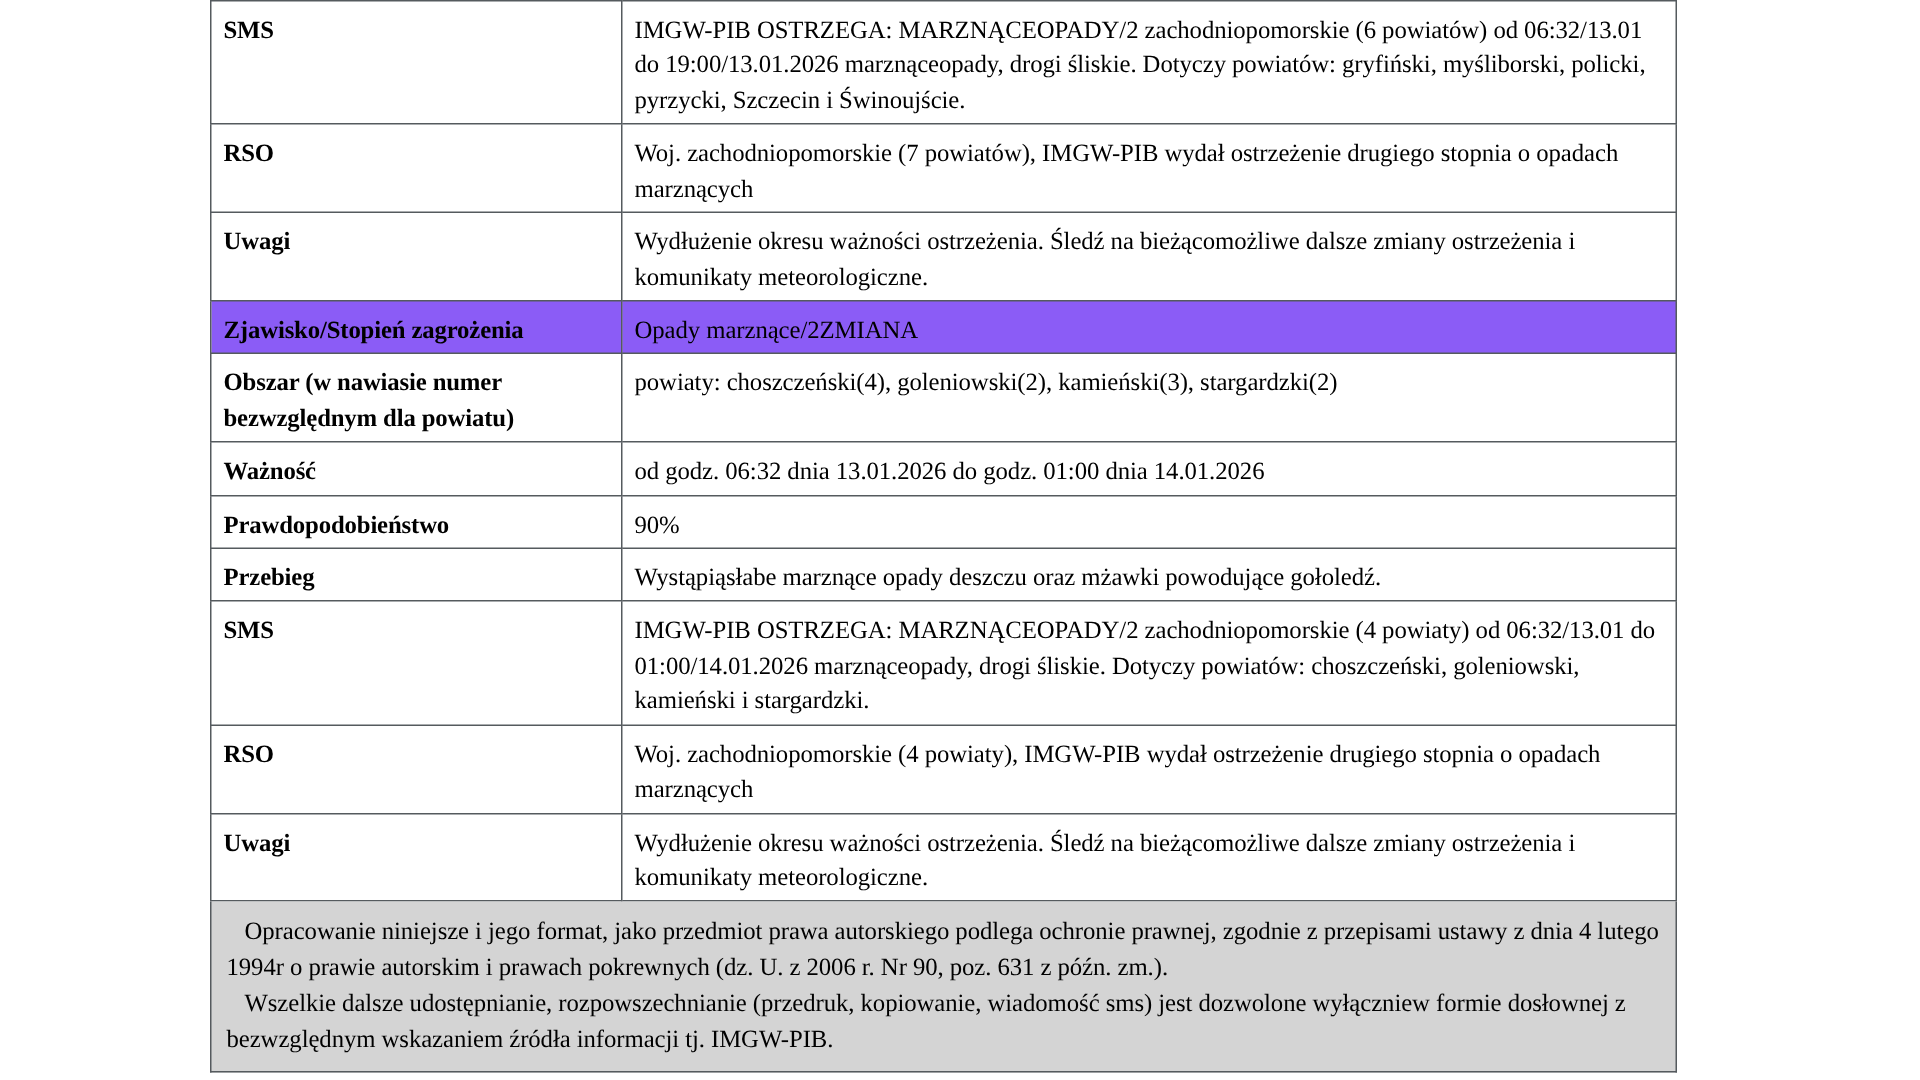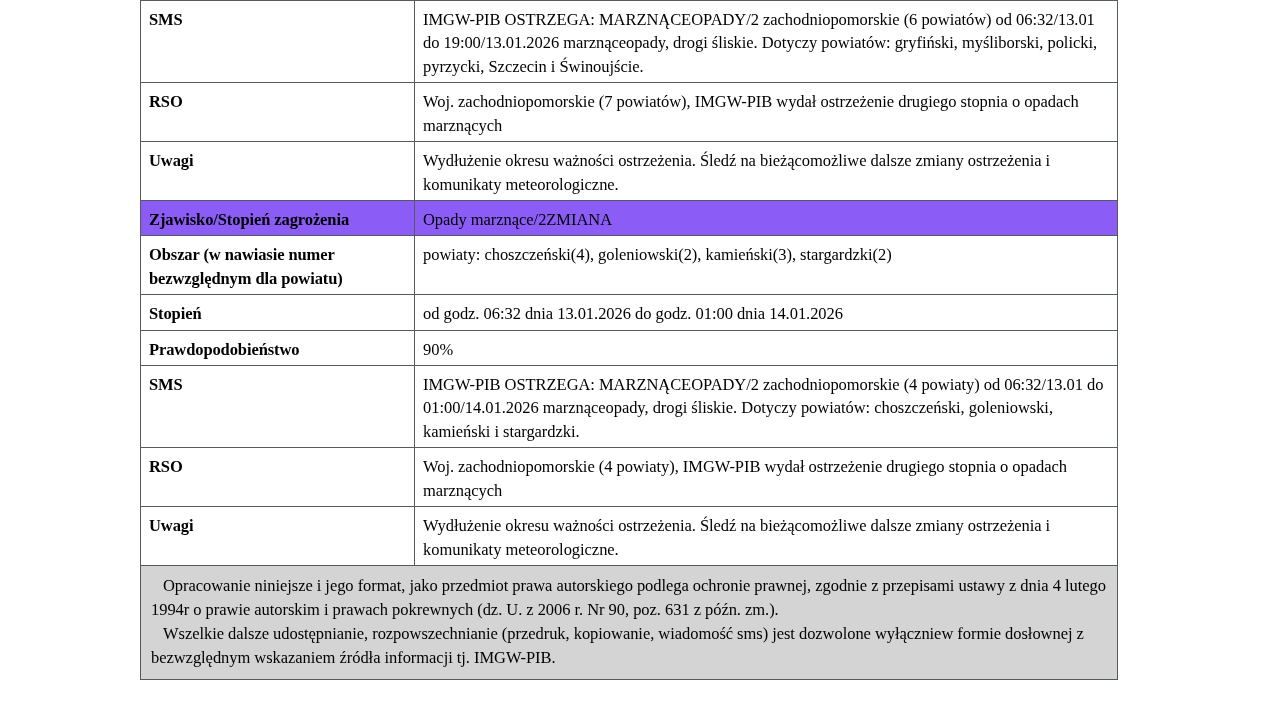--- a/index.html
+++ b/index.html
@@ -100,26 +100,30 @@
         </tr>
         <tr class="highlight-row">
           <td class="label-cell">Zjawisko/Stopień zagrożenia</td>
           <td class="value-cell">Opady marznące/2ZMIANA</td>
         </tr>
         <tr>
           <td class="label-cell">Obszar (w nawiasie numer bezwzględnym dla powiatu)</td>
           <td class="value-cell">powiaty: choszczeński(4), goleniowski(2), kamieński(3), stargardzki(2)</td>
         </tr>
         <tr>
-          <td class="label-cell">Stopień</td>
+          <td class="label-cell">Ważność</td>
           <td class="value-cell">od godz. 06:32 dnia 13.01.2026 do godz. 01:00 dnia 14.01.2026</td>
         </tr>
         <tr>
           <td class="label-cell">Prawdopodobieństwo</td>
           <td class="value-cell">90%</td>
+        </tr>
+        <tr>
+          <td class="label-cell">Przebieg</td>
+          <td class="value-cell">Wystąpiąsłabe marznące opady deszczu oraz mżawki powodujące gołoledź.</td>
         </tr>
         <tr>
           <td class="label-cell">SMS</td>
           <td class="value-cell">IMGW-PIB OSTRZEGA: MARZNĄCEOPADY/2 zachodniopomorskie (4 powiaty) od 06:32/13.01 do 01:00/14.01.2026 marznąceopady, drogi śliskie.  Dotyczy powiatów: choszczeński, goleniowski, kamieński i stargardzki.</td>
         </tr>
         <tr>
           <td class="label-cell">RSO</td>
           <td class="value-cell">Woj. zachodniopomorskie (4 powiaty), IMGW-PIB wydał ostrzeżenie drugiego stopnia o opadach marznących</td>
         </tr>
         <tr>

